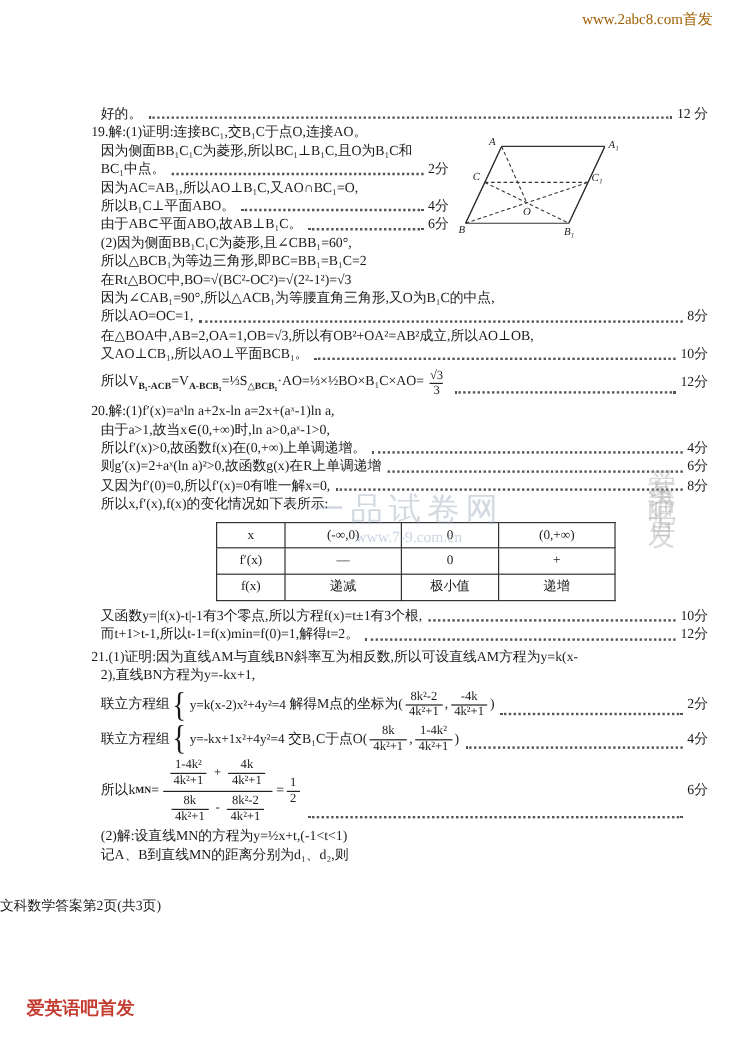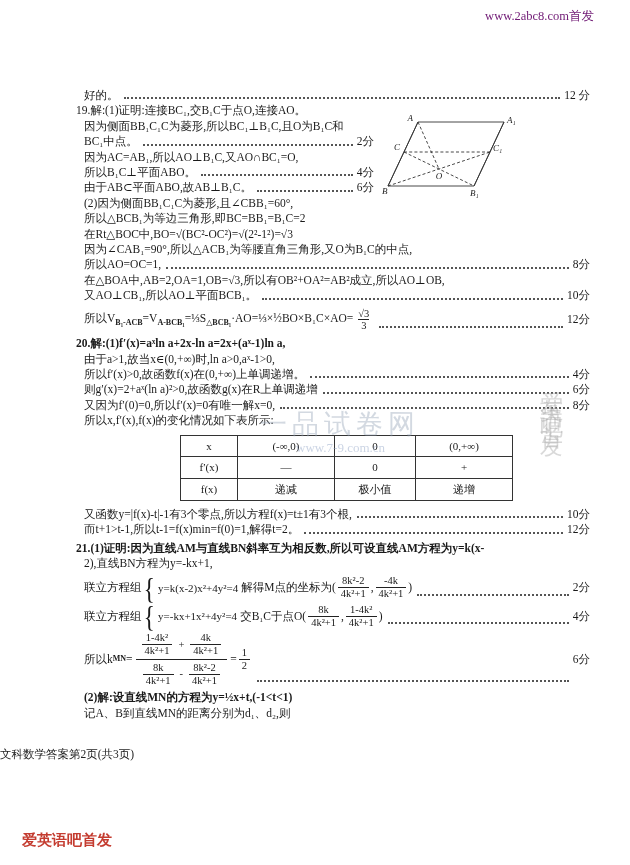--- a/index.html
+++ b/index.html
@@ -1,25 +1,25 @@
 <!DOCTYPE html>
 <html><head>
 <meta charset="utf-8">
 <style>
   html,body{margin:0;padding:0;background:#d8d8d8;}
   .page{position:relative;width:630px;height:865px;margin:0 auto;background:#ffffff;overflow:hidden;
         font-family:"Liberation Serif","DejaVu Serif",serif;color:#1a1a1a;}
-  .header{position:absolute;top:8px;right:36px;font-size:12.5px;color:#701a75;}
+  .header{position:absolute;top:8px;right:36px;font-size:12.5px;color:#a16207;}
   .footer{position:absolute;top:747px;left:0;width:100%;text-align:left;font-size:11.5px;color:#222;}
   .content{position:absolute;left:84px;top:88px;width:506px;font-size:11.5px;line-height:1.34;}
   .line{display:flex;align-items:baseline;min-height:15.4px;}
   .line .t{white-space:pre-wrap;}
   .narrow{width:290px;align-items:flex-end;}
   .hang{margin-left:-8px;}
-  .mt{margin-top:3px;font-weight:bold;}
+  .mt{margin-top:3px;}
   .dots{flex:1 1 auto;min-width:10px;margin:0 4px 4px 5px;border-bottom:2px dotted #555;align-self:flex-end;}
   .score{white-space:nowrap;}
   sub.sb{font-size:8px;font-weight:bold;}
   .frac{display:inline-flex;flex-direction:column;align-items:center;vertical-align:middle;margin:0 2px;
         line-height:1.12;font-size:10.5px;text-align:center;}
   .frac .num{padding:0 3px;}
   .frac .den{border-top:1px solid #222;padding:0 3px;}
   .eqrow{margin:4px 0;align-items:center;}
   .cases{display:inline-flex;line-height:1.3;font-size:11px;margin:0 3px;}
   .brace{font-size:24px;line-height:1;margin-left:2px;transform:scaleY(1.2);font-weight:300;}

